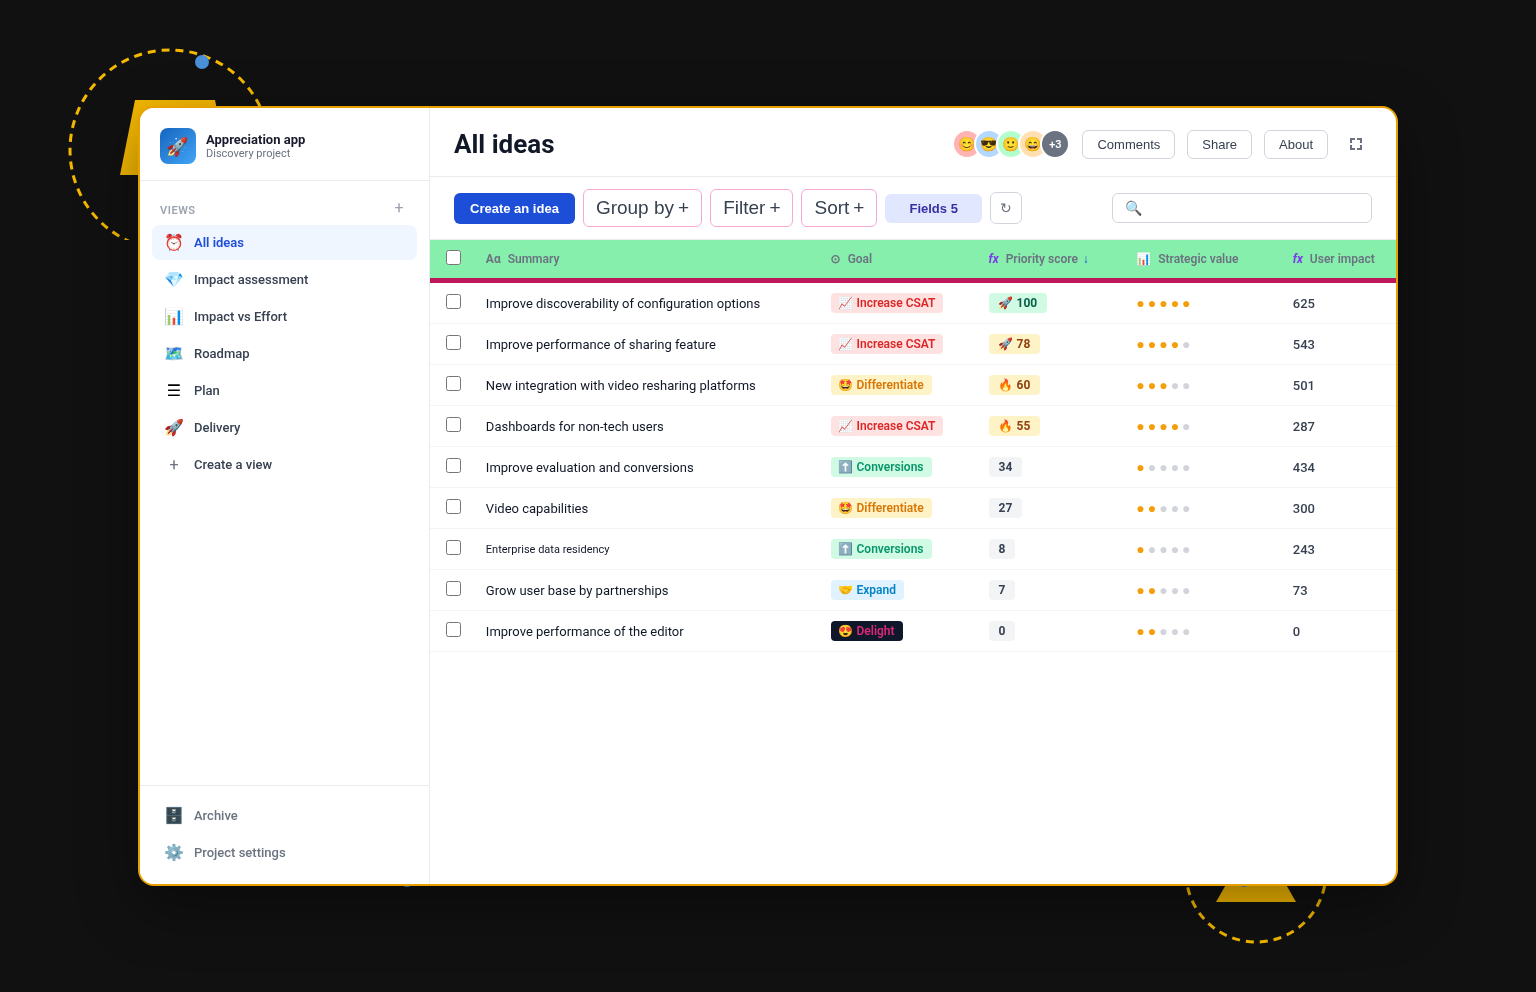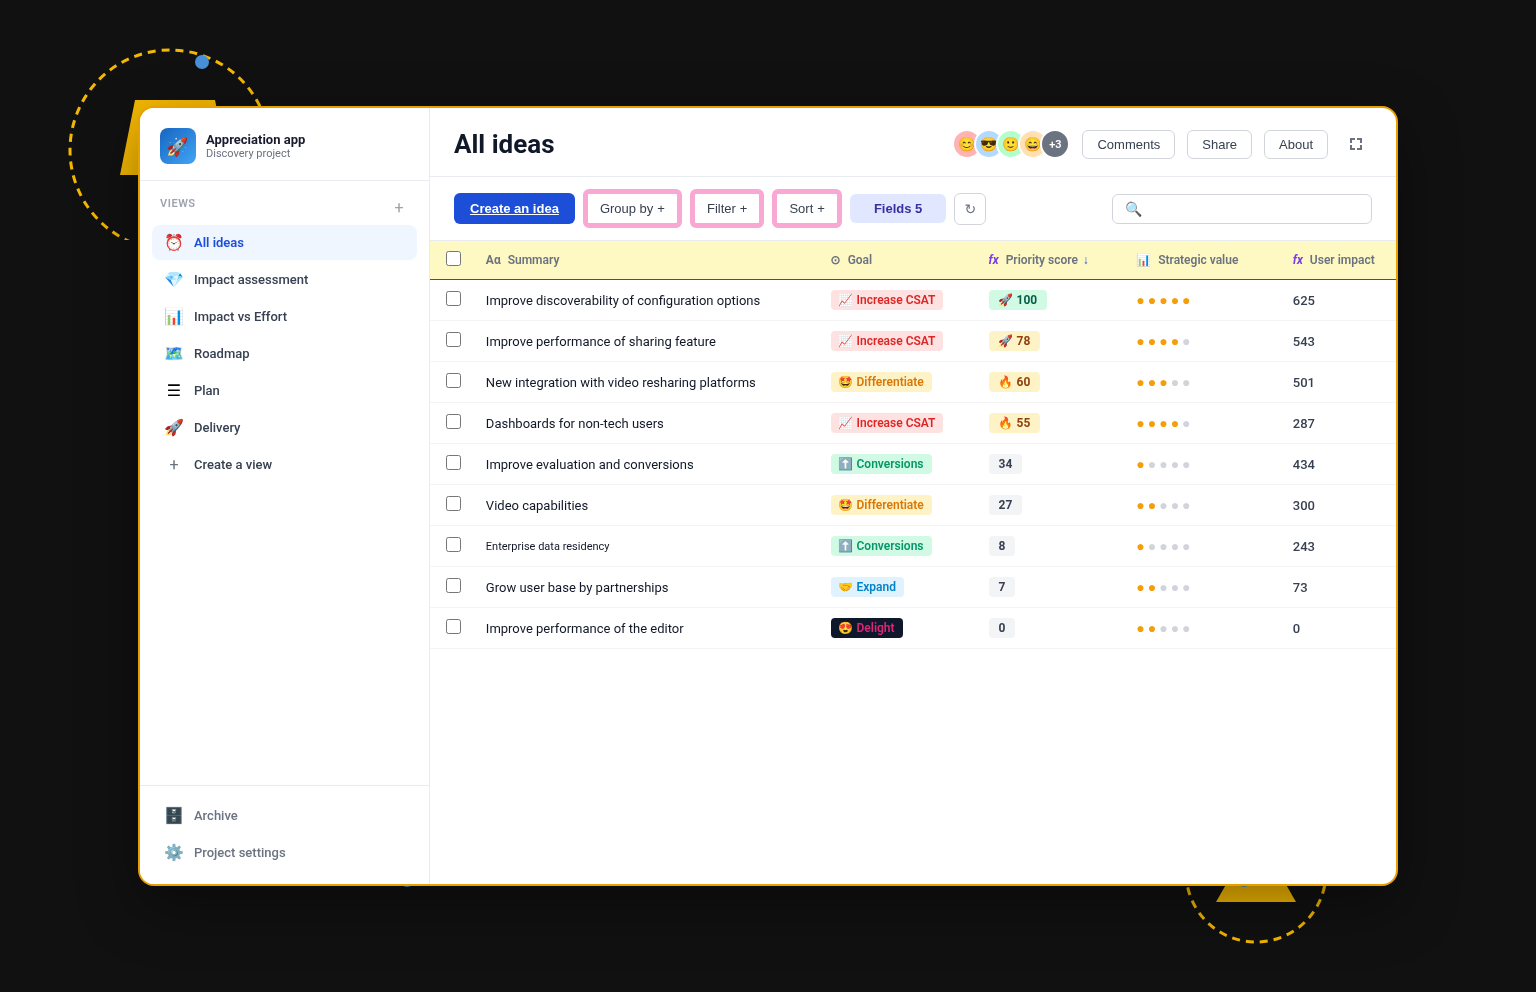--- a/index.html
+++ b/index.html
@@ -123,21 +123,21 @@
     }
     .app-info .app-sub {
       font-size: 11px;
       color: #6b7280;
     }
     .sidebar-section {
       padding: 16px 12px 8px;
     }
     .sidebar-section-header {
       display: flex;
-      align-items: flex-start;
+      align-items: flex-end;
       justify-content: space-between;
       padding: 0 8px 8px;
       gap: 7px;
     }
     .sidebar-section-label {
       font-size: 11px;
       font-weight: 600;
       color: #9ca3af;
       text-transform: uppercase;
       letter-spacing: 0.05em;
@@ -256,29 +256,28 @@
     }
     .btn-primary {
       background: #1d4ed8;
       color: #fff;
       border: none;
       border-radius: 6px;
       padding: 8px 16px;
       font-size: 13px;
       font-weight: 600;
       cursor: pointer;
-      text-decoration: underline;
     }
     .btn-secondary {
       background: #fff;
       color: #374151;
-      border: 5px solid #f9a8d4;
+      border: 1px solid #f9a8d4;
       border-radius: 6px;
       padding: 7px 12px;
-      font-size: 13px;
+      font-size: 19px;
       font-weight: 500;
       cursor: pointer;
       display: flex;
       align-items: center;
       gap: 4px;
     }
     .btn-fields {
       background: #e0e7ff;
       color: #3730a3;
       border: none;
@@ -317,22 +316,22 @@
     
     .table-container {
       flex: 1;
       overflow-y: auto;
     }
     table {
       width: 100%;
       border-collapse: collapse;
     }
     thead tr {
-      background: #fef9c3;
-      border-bottom: 1px solid #be185d;
+      background: #86efac;
+      border-bottom: 5px solid #be185d;
     }
     th {
       padding: 10px 16px;
       text-align: left;
       font-size: 12px;
       font-weight: 600;
       color: #6b7280;
       white-space: nowrap;
     }
     th.summary-col { width: 380px; }

